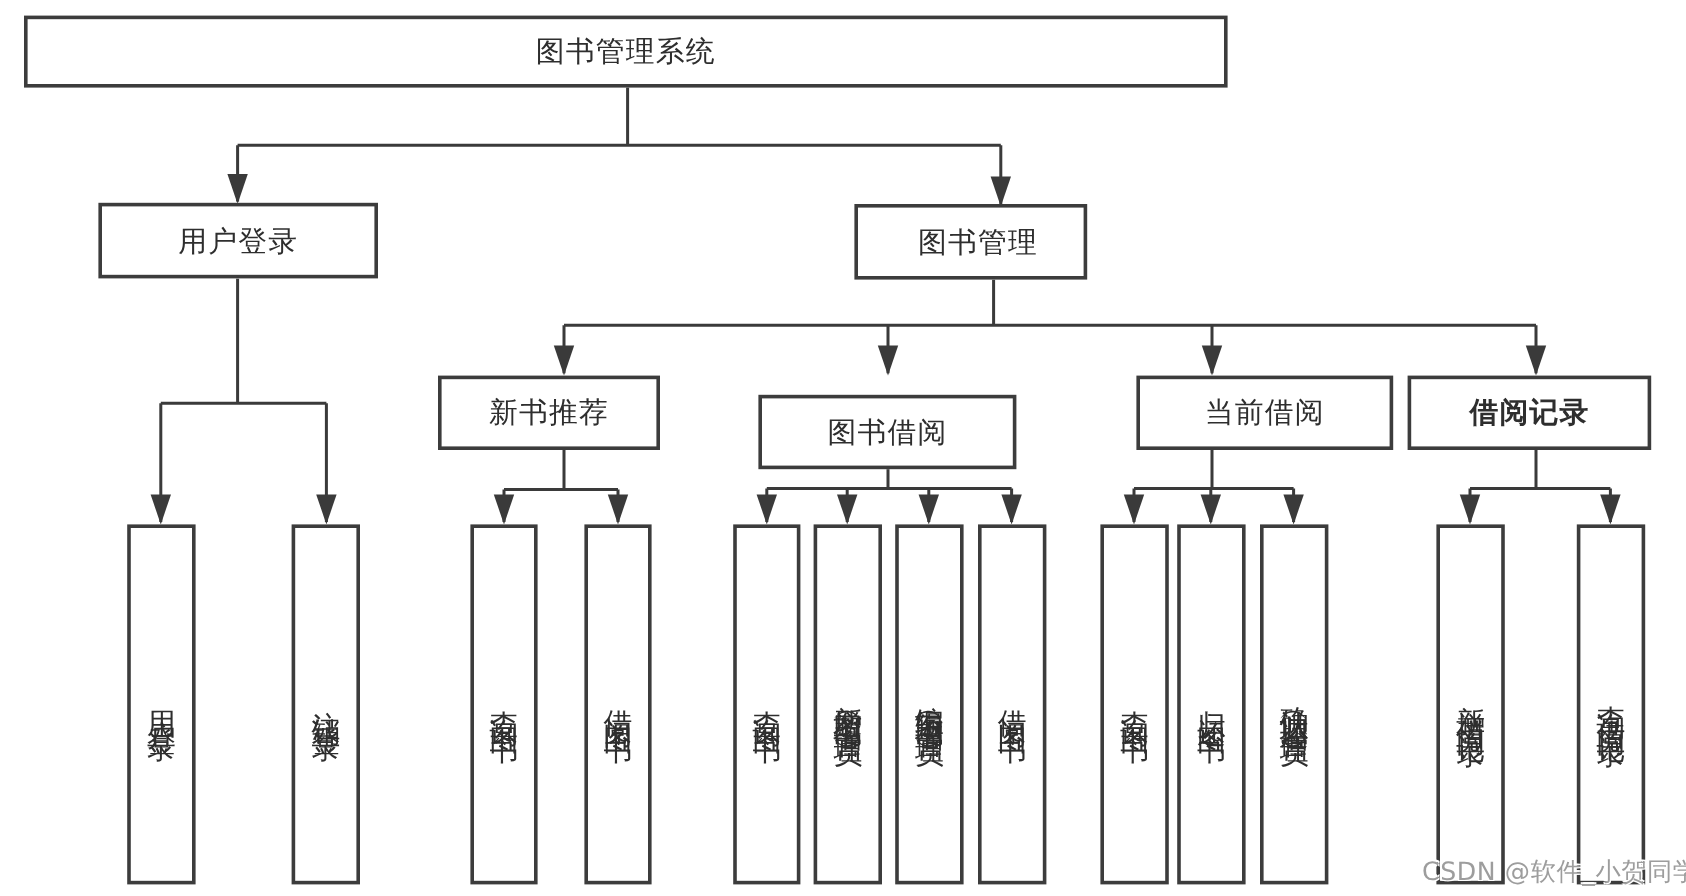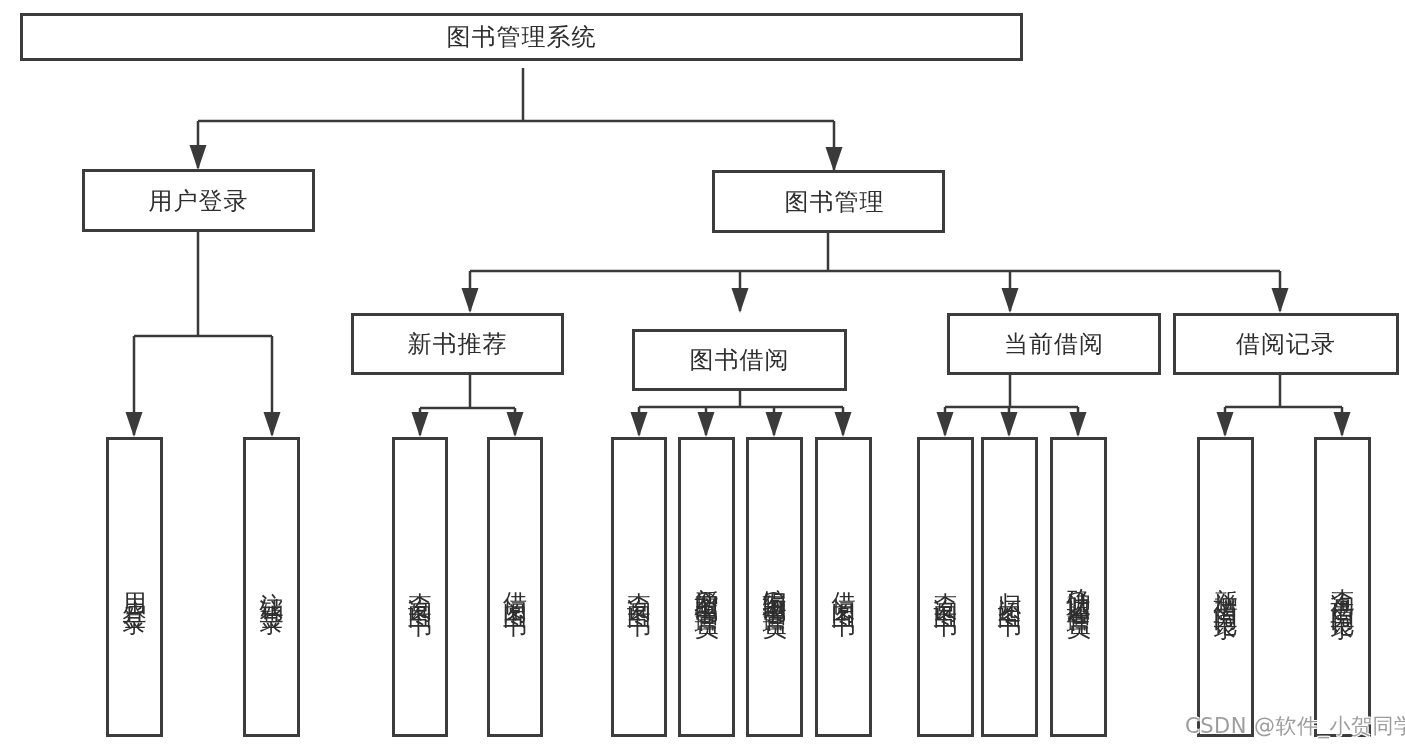--- a/index.html
+++ b/index.html
@@ -100,29 +100,29 @@
       <polygon points="774,437 765.5,412 782.5,412"></polygon>
       <polygon points="843,437 834.5,412 851.5,412"></polygon>
       <polygon points="945,437 936.5,412 953.5,412"></polygon>
       <polygon points="1009,437 1000.5,412 1017.5,412"></polygon>
       <polygon points="1078,437 1069.5,412 1086.5,412"></polygon>
       <polygon points="1225,437 1216.5,412 1233.5,412"></polygon>
       <polygon points="1342,437 1333.5,412 1350.5,412"></polygon>
     </g>
   </svg>
 
-  <div class="node" style="left:20px; top:13px; width:1003px; height:48px;">图书管理系统</div>
+  <div class="node" style="left:20px; top:13px; width:1003px; height:60px;">图书管理系统</div>
 
   <div class="node" style="left:82px; top:169px; width:233px; height:63px;">用户登录</div>
-  <div class="node" style="left:712px; top:170px; width:233px; height:63px;padding-left:12px;">图书管理</div>
+  <div class="node" style="left:712px; top:170px; width:194px; height:63px;padding-left:12px;">图书管理</div>
 
-  <div class="node" style="left:351px; top:313px; width:213px; height:62px;">新书推荐</div>
+  <div class="node" style="left:365px; top:313px; width:185px; height:62px;">新书推荐</div>
   <div class="node" style="left:632px; top:313px; width:215px; height:62px;margin-top:16px;">图书借阅</div>
   <div class="node" style="left:903px; top:313px; width:214px; height:62px;margin-left:44px;">当前借阅</div>
-  <div class="node" style="left:1173px; top:313px; width:226px; height:62px;">借阅记录</div>
+  <div class="node" style="left:1173px; top:313px; width:203px; height:62px;font-weight:bold;">借阅记录</div>
 
   <div class="leaf" style="left:106px;">
     <span class="vtext">用户登录</span>
   </div>
   <div class="leaf" style="left:243px;">
     <span class="vtext">注销登录</span>
   </div>
 
   <div class="leaf" style="left:392px; width:56px;">
     <span class="vtext">查询图书</span>

